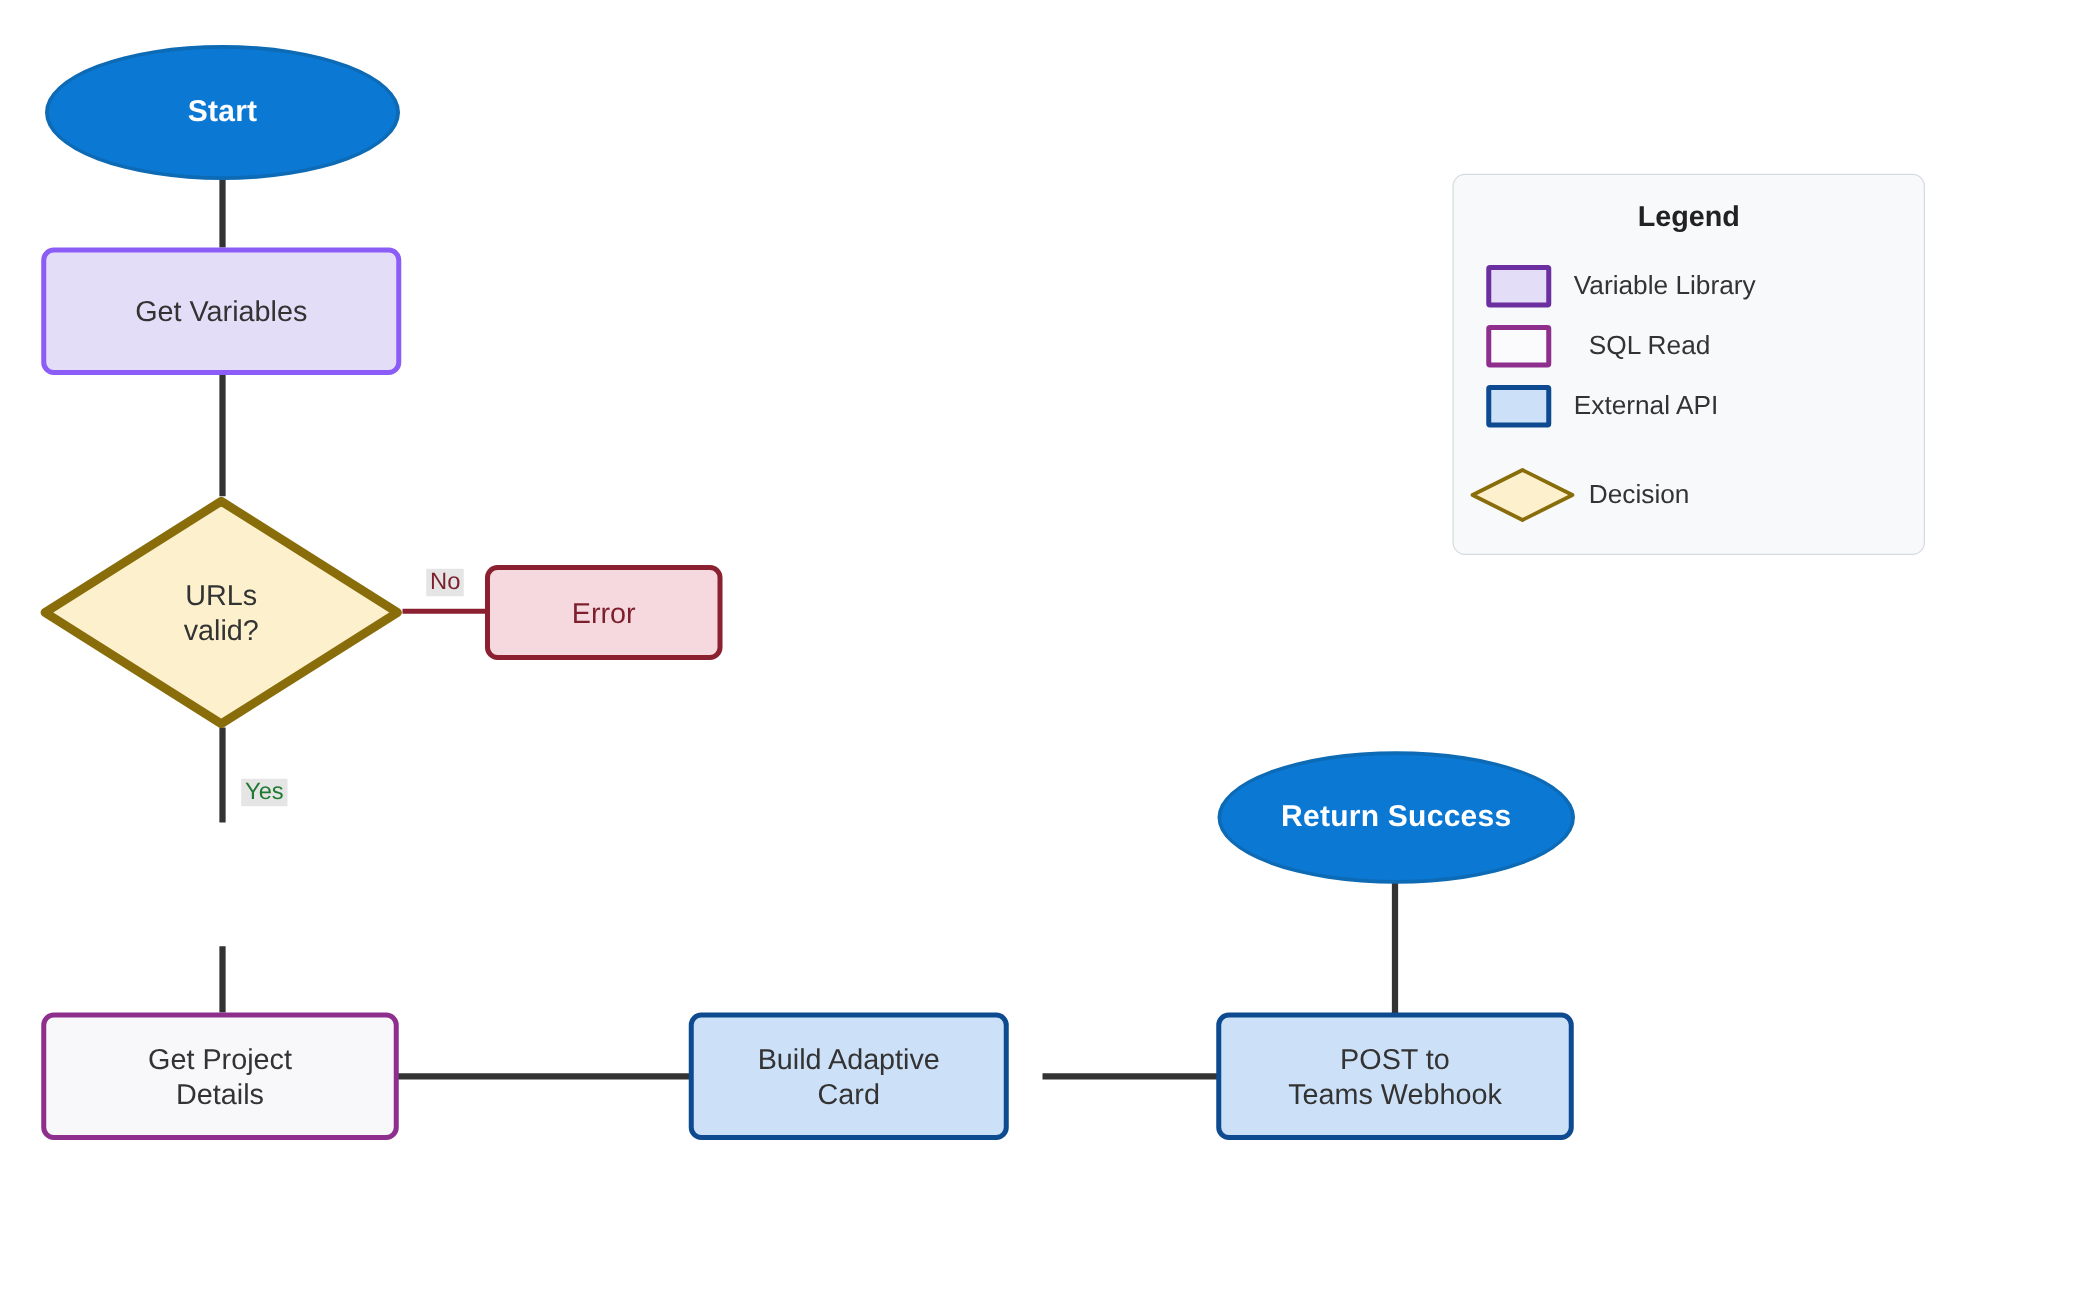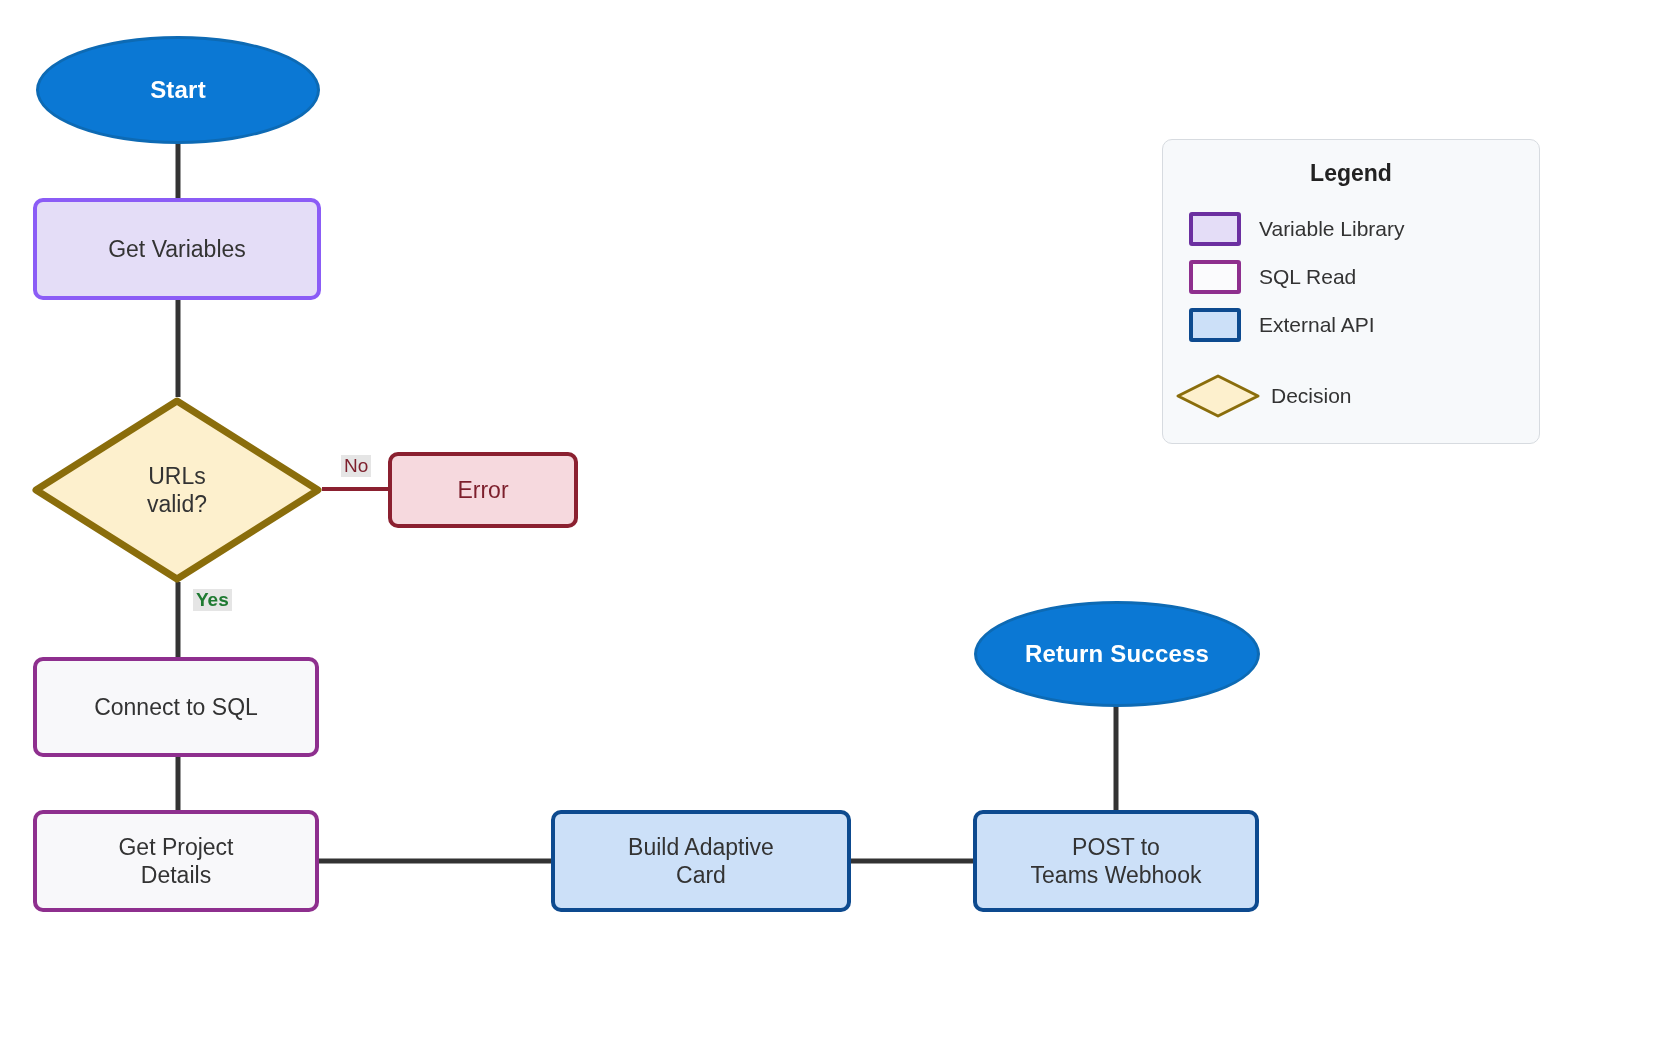--- a/index.html
+++ b/index.html
@@ -207,32 +207,29 @@
     <span class="dia-label">URLs
 valid?</span>
   </div>
 
   <div class="edge-label no" style="left:341px; top:455px;">No</div>
 
   <div class="node n-error" style="left:388px; top:452px; width:190px; height:76px;">
     <span>Error</span>
   </div>
 
-  <div class="edge-label yes" style="left:193px; top:589px;font-weight:bold;">Yes</div>
-
-  <div class="node n-sql" style="left:33px; top:657px; width:286px; height:100px;">
-    <span>Connect to SQL</span>
-  </div>
+  <div class="edge-label yes" style="left:193px; top:623px;">Yes</div>
+
 
   <div class="node n-sql" style="left:33px; top:810px; width:286px; height:102px;">
     <span>Get Project
 Details</span>
   </div>
 
-  <div class="node n-api" style="left:551px; top:810px; width:300px; height:102px;">
+  <div class="node n-api" style="left:551px; top:810px; width:256px; height:102px;">
     <span>Build Adaptive
 Card</span>
   </div>
 
   <div class="node n-api" style="left:973px; top:810px; width:286px; height:102px;">
     <span>POST to
 Teams Webhook</span>
   </div>
 
   <div class="node n-terminator" style="left:974px; top:601px; width:286px; height:106px;">
@@ -240,21 +237,21 @@
   </div>
 
   <div id="legend">
     <div id="legend-title">Legend</div>
 
     <div class="legend-row" style="top:72px;">
       <span class="legend-swatch sw-varlib"></span>
       <span class="legend-label">Variable Library</span>
     </div>
 
-    <div class="legend-row" style="top:120px;">
+    <div class="legend-row" style="top:120px;gap:12px;">
       <span class="legend-swatch sw-sql"></span>
       <span class="legend-label">SQL Read</span>
     </div>
 
     <div class="legend-row" style="top:168px;">
       <span class="legend-swatch sw-api"></span>
       <span class="legend-label">External API</span>
     </div>
 
     <div class="legend-row" style="top:233px;">

